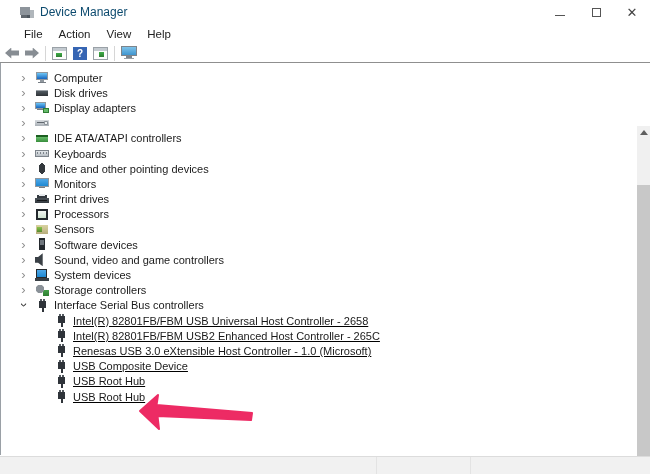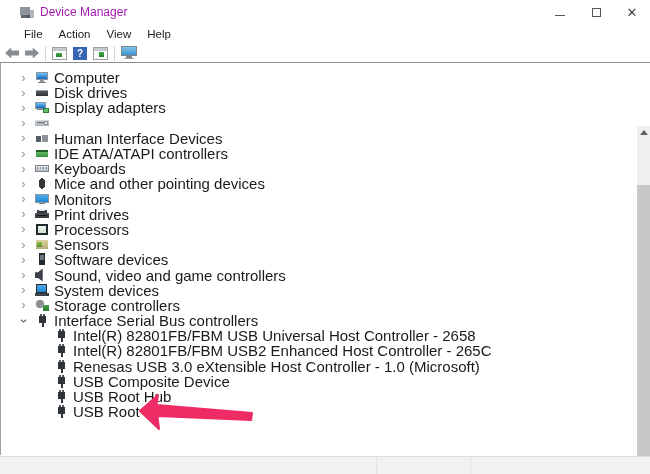--- a/index.html
+++ b/index.html
@@ -8,21 +8,21 @@
   .window { position:absolute; left:0; top:0; width:650px; height:456px; background:#fff; }
 
   
   .titlebar { height:24px; display:flex; align-items:center; background:#fff; }
   .title-icon { width:14px; height:13px; margin-left:20px; flex:none;
     background:
       linear-gradient(#b0b6bb,#b0b6bb) no-repeat 10px 4px/4px 8px,
       linear-gradient(#4d565e,#4d565e) no-repeat 7px 9px/4px 3px,
       linear-gradient(#8d949b,#8d949b) no-repeat 0 1px/10px 8px,
       linear-gradient(#5f666d,#5f666d) no-repeat 1px 9px/8px 3px; }
-  .title-text { margin-left:6px; font-size:12px; color:#a21caf; }
+  .title-text { margin-left:6px; font-size:12px; color:#0c4a6e; }
   .win-controls { margin-left:auto; display:flex; height:100%; }
   .win-btn { width:36px; height:100%; display:flex; align-items:center; justify-content:center; color:#555; }
   .glyph-min { width:10px; border-top:1px solid #555; margin-top:6px; }
   .glyph-max { width:9px; height:9px; border:1px solid #555; }
   .glyph-close { font-size:13px; line-height:1; color:#444; }
 
   
   .menubar { height:20px; display:flex; align-items:center; padding-left:16px; background:#fff; }
   .menu-item { font-size:11.5px; color:#222; padding:2px 8px; }
 
@@ -51,28 +51,28 @@
       linear-gradient(#7ec3ea,#3f95cf) no-repeat 1px 1px/14px 8px,
       linear-gradient(#7d848b,#7d848b) no-repeat 0 0/16px 10px,
       linear-gradient(#7d848b,#7d848b) no-repeat 5px 10px/6px 2px,
       linear-gradient(#99a0a6,#99a0a6) no-repeat 3px 12px/10px 1px; }
 
   
   .content { position:absolute; left:0; top:63px; width:650px; height:392px;
     background:#fff; border-left:1px solid #9aa0a6; }
   .tree { position:absolute; left:1px; top:7px; right:13px; }
   .row { height:15.2px; display:flex; align-items:center; padding-left:15px; }
-  .row.lvl1 { padding-left:34px; }
+  .row.lvl1 { padding-left:34px;text-decoration:underline; }
   .chev { width:13px; flex:none; font-size:13px; line-height:12px; color:#8f8f8f;
     text-align:center; transform-origin:50% 50%; }
   .chev::before { content:"\203A"; }
   .chev.open { transform:rotate(90deg); color:#3c3c3c; }
   .chev.hidden { visibility:hidden; }
   .ti { width:14px; height:13px; flex:none; margin:0 5px 0 5px; background-repeat:no-repeat; }
-  .row-label { font-size:15px; color:#1a1a1a; white-space:nowrap; }
+  .row-label { font-size:11px; color:#1a1a1a; white-space:nowrap; }
 
   
   .icon-computer { background:
       linear-gradient(#6ec6f5,#1565c0) no-repeat 2px 2px/10px 6px,
       linear-gradient(#90979e,#90979e) no-repeat 1px 1px/12px 8px,
       linear-gradient(#90979e,#90979e) no-repeat 5px 9px/4px 2px,
       linear-gradient(#767d84,#767d84) no-repeat 3px 11px/8px 1px; }
   .icon-disk { background:
       linear-gradient(#9aa0a6,#9aa0a6) no-repeat 1px 4px/12px 1px,
       linear-gradient(#515a61,#2f3337) no-repeat 1px 5px/12px 5px; }
@@ -219,25 +219,20 @@
     <span class="chev"></span>
     <span class="ti icon-display"></span>
     <span class="row-label">Display adapters</span>
   </div>
         <div class="row lvl0">
     <span class="chev"></span>
     <span class="ti icon-dvd"></span>
   </div>
         <div class="row lvl0">
     <span class="chev"></span>
-    <span class="ti icon-hid"></span>
-    <span class="row-label">Human Interface Devices</span>
-  </div>
-        <div class="row lvl0">
-    <span class="chev"></span>
     <span class="ti icon-ide"></span>
     <span class="row-label">IDE ATA/ATAPI controllers</span>
   </div>
         <div class="row lvl0">
     <span class="chev"></span>
     <span class="ti icon-keyboard"></span>
     <span class="row-label">Keyboards</span>
   </div>
         <div class="row lvl0">
     <span class="chev"></span>

